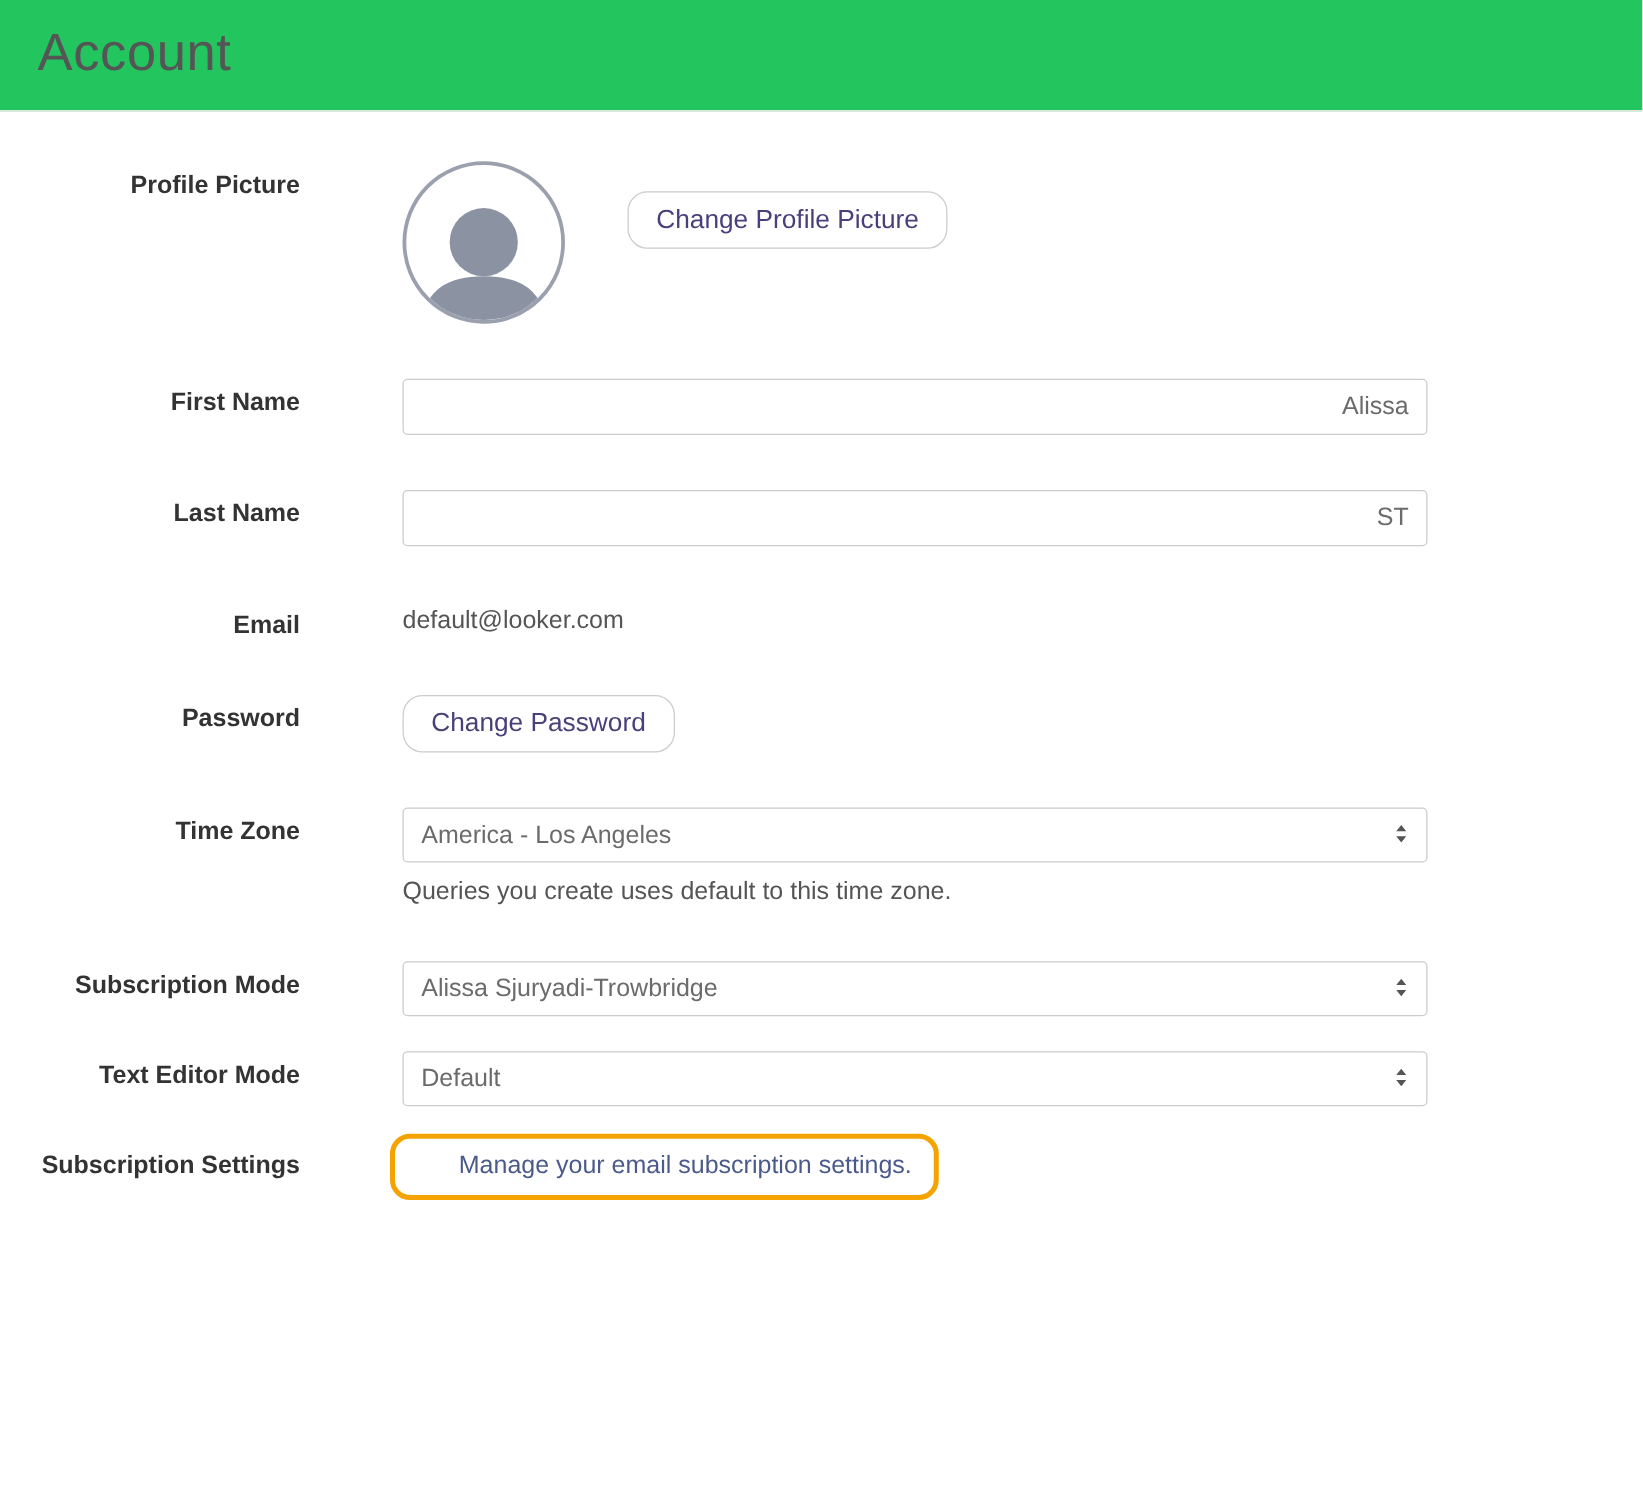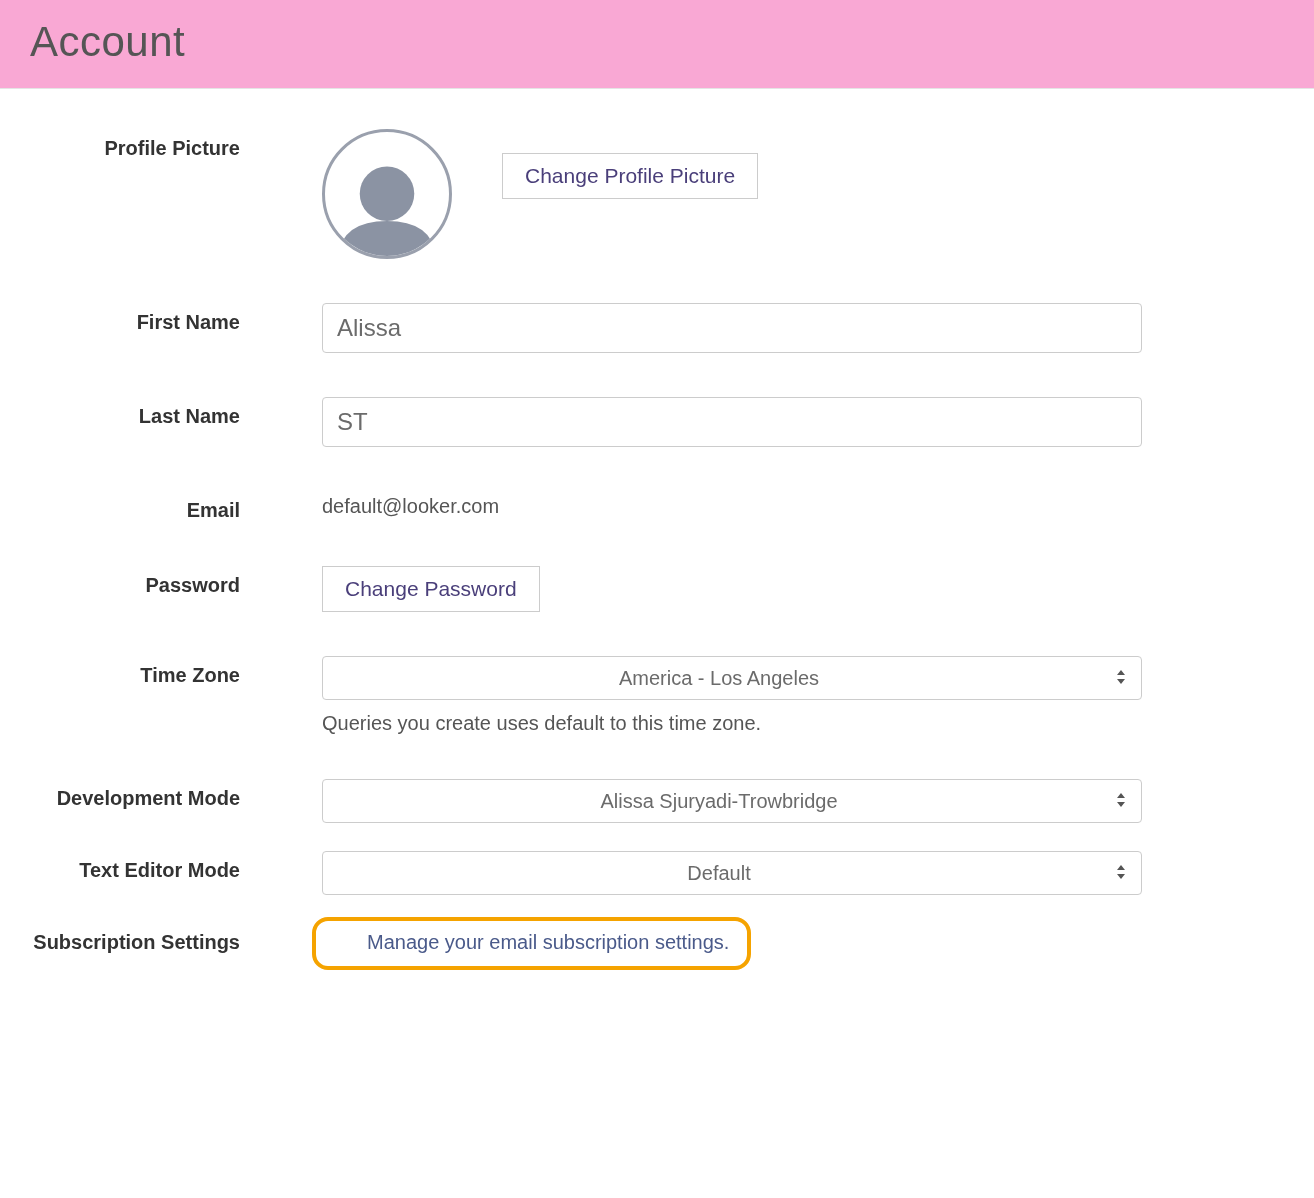--- a/index.html
+++ b/index.html
@@ -7,21 +7,21 @@
       margin: 0;
       padding: 0;
     }
     body {
       font-family: "Helvetica Neue", Helvetica, Arial, sans-serif;
       background: #fff;
       color: #3a3a3a;
       width: 1314px;
     }
     .header {
-      background: #f9a8d4;
+      background: #22c55e;
       border-bottom: 1px solid #e5e5e5;
       padding: 18px 30px 22px 30px;
     }
     .page-title {
       font-size: 42px;
       font-weight: 300;
       color: #555;
       letter-spacing: 0.5px;
     }
     .content {
@@ -75,37 +75,38 @@
     .avatar-side {
       padding-top: 24px;
     }
     .btn {
       display: inline-block;
       background: #fff;
       border: 1px solid #ccc;
       color: #4a3f7a;
       font-size: 21px;
       padding: 10px 22px;
-      border-radius: 0;
+      border-radius: 16px;
       cursor: pointer;
       font-family: inherit;
     }
     .hint-text {
       font-size: 20px;
       color: #555;
       margin-top: 14px;
     }
     .text-input {
       width: 100%;
       border: 1px solid #ccc;
       border-radius: 4px;
       padding: 10px 14px;
-      font-size: 24px;
+      font-size: 20px;
       color: #6b6b6b;
       font-family: inherit;
+      text-align: right;
     }
     .static-value {
       font-size: 20px;
       color: #555;
       padding-top: 4px;
     }
     .select-wrap {
       position: relative;
       width: 100%;
     }
@@ -114,21 +115,20 @@
       border: 1px solid #ccc;
       border-radius: 4px;
       padding: 10px 40px 10px 14px;
       font-size: 20px;
       color: #6b6b6b;
       background: #fff;
       appearance: none;
       -webkit-appearance: none;
       font-family: inherit;
       cursor: pointer;
-      text-align: center;
     }
     .select-caret {
       position: absolute;
       right: 16px;
       top: 50%;
       transform: translateY(-50%);
       pointer-events: none;
       color: #555;
       font-size: 13px;
       line-height: 1;
@@ -219,21 +219,21 @@
           <svg width="10" height="14" viewBox="0 0 10 14">
               <path d="M5 0 L9 5 L1 5 Z M5 14 L1 9 L9 9 Z" fill="#555"></path>
             </svg>
         </span>
       </div>
       <div class="help-text">Queries you create uses default to this time zone.</div>
     </div>
   </div>
 
   <div class="form-row tight">
-    <div class="form-label">Development Mode</div>
+    <div class="form-label">Subscription Mode</div>
     <div class="form-control-wrap">
       <div class="select-wrap">
         <select class="select">
           <option>Alissa Sjuryadi-Trowbridge</option>
         </select>
         <span class="select-caret">
           <svg width="10" height="14" viewBox="0 0 10 14">
               <path d="M5 0 L9 5 L1 5 Z M5 14 L1 9 L9 9 Z" fill="#555"></path>
             </svg>
         </span>

